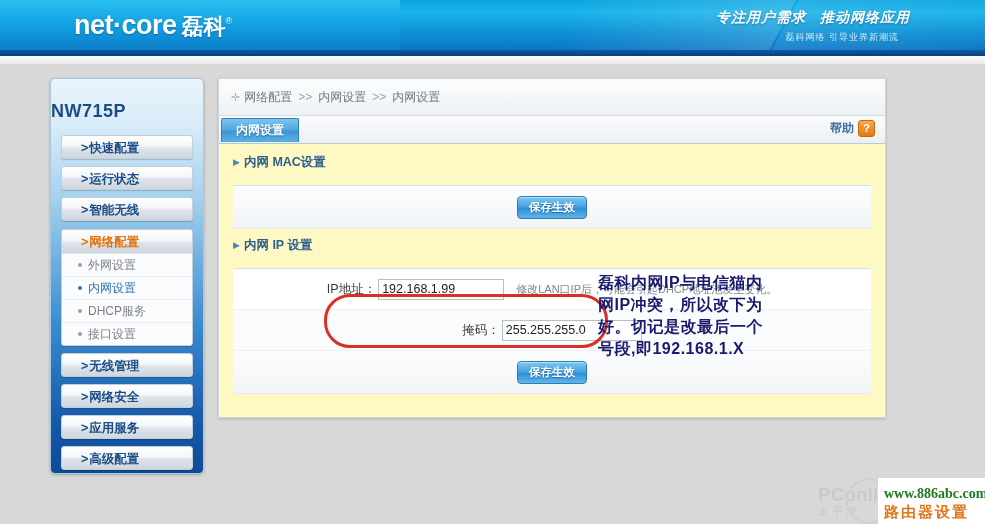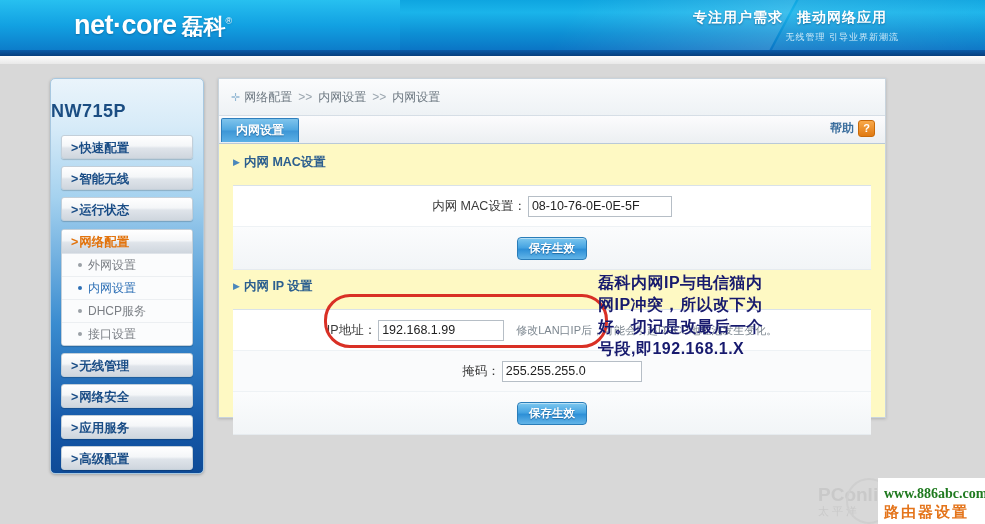--- a/index.html
+++ b/index.html
@@ -43,25 +43,26 @@
     position: absolute; left: 74px; top: 10px;
     color: #ffffff;
     font-size: 27px; font-weight: bold;
     letter-spacing: -0.5px;
     text-shadow: 0 1px 2px rgba(0,40,80,0.35);
     white-space: nowrap;
   }
   .logo .cn { font-size: 22px; margin-left: 5px; letter-spacing: 0px; }
   .logo .reg { font-size: 9px; vertical-align: super; font-weight: normal; }
   .tagline {
-    position: absolute; right: 98px; top: 9px;
+    position: absolute; right: 75px; top: 9px;
     color: #ffffff; font-size: 14px; font-weight: bold;
     letter-spacing: 1px;
     text-shadow: 0 1px 2px rgba(0,40,80,0.4);
     white-space: nowrap;
+    font-style: italic;
   }
   .tagline .gap { display: inline-block; width: 14px; }
   .subtagline {
     position: absolute; right: 86px; top: 31px;
     color: #cdeaf8; font-size: 9px;
     letter-spacing: 1px;
     white-space: nowrap;
   }
 
   .topwhite {
@@ -89,21 +90,21 @@
   }
   .navlist { margin-top: 13px; padding: 0 10px; }
   .navitem {
     height: 24px; line-height: 24px;
     margin-bottom: 7px;
     border: 1px solid #c3cfd9;
     border-radius: 3px;
     background: linear-gradient(to bottom, #ffffff 0%, #f4f6f8 45%, #dfe4ea 55%, #cfd6de 100%);
     font-size: 12.5px; font-weight: bold;
     color: #1a4d86;
-    padding-left: 9px;
+    padding-left: 19px;
     box-sizing: border-box;
     white-space: nowrap;
     box-shadow: 0 1px 1px rgba(0,0,0,0.18);
     cursor: pointer;
   }
   .navitem .arrow { color: #1a4d86; font-weight: bold; margin-right: 1px; }
   .navitem.active { color: #e2730c; }
   .navitem.active .arrow { color: #e2730c; }
   .navgroup {
     margin-bottom: 7px;
@@ -321,34 +322,34 @@
 <body>
 
 <div id="page">
 
   <div class="header">
     <div class="sheen1"></div>
     <div class="sheen2"></div>
     <div class="sheen3"></div>
     <div class="logo"><span>net·core</span><span class="cn">磊科</span><span class="reg">®</span></div>
     <div class="tagline"><span>专注用户需求</span><span class="gap"></span><span>推动网络应用</span></div>
-    <div class="subtagline">无线管理 引导业界新潮流</div>
+    <div class="subtagline">磊科网络 引导业界新潮流</div>
     <div class="band"></div>
   </div>
   <div class="topwhite"></div>
 
   <div class="sidebar">
     <div class="model">NW715P</div>
     <div class="navlist">
 
       <div class="navitem"><span class="arrow">&gt;</span><span>快速配置</span></div>
 
+      <div class="navitem"><span class="arrow">&gt;</span><span>运行状态</span></div>
+
       <div class="navitem"><span class="arrow">&gt;</span><span>智能无线</span></div>
-
-      <div class="navitem"><span class="arrow">&gt;</span><span>运行状态</span></div>
 
       <div class="navgroup">
         <div class="navitem active"><span class="arrow">&gt;</span><span>网络配置</span></div>
         <div class="subitem"><span class="dot"></span><span>外网设置</span></div>
         <div class="subitem sel"><span class="dot"></span><span>内网设置</span></div>
         <div class="subitem"><span class="dot"></span><span>DHCP服务</span></div>
         <div class="subitem"><span class="dot"></span><span>接口设置</span></div>
       </div>
 
       <div class="navitem"><span class="arrow">&gt;</span><span>无线管理</span></div>
@@ -372,24 +373,20 @@
 
     <div class="tabbar">
       <div class="tab">内网设置</div>
       <div class="helpbox"><span>帮助</span><span class="helpicon">?</span></div>
     </div>
 
     <div class="body">
 
       <div class="sectitle"><span class="tri">▶</span><span>内网 MAC设置</span></div>
 
-      <div class="row">
-        <span class="fieldlabel">内网 MAC设置：</span>
-        <input class="textbox tb-mac" type="text" value="08-10-76-0E-0E-5F" style="">
-      </div>
 
       <div class="btnrow">
         <div class="savebtn">保存生效</div>
       </div>
 
       <div class="sectitle" style="margin-top:8px;"><span class="tri">▶</span><span>内网 IP 设置</span></div>
 
       <div class="row">
         <span class="fieldlabel">IP地址：</span>
         <input class="textbox tb-ip" type="text" value="192.168.1.99" style="">

